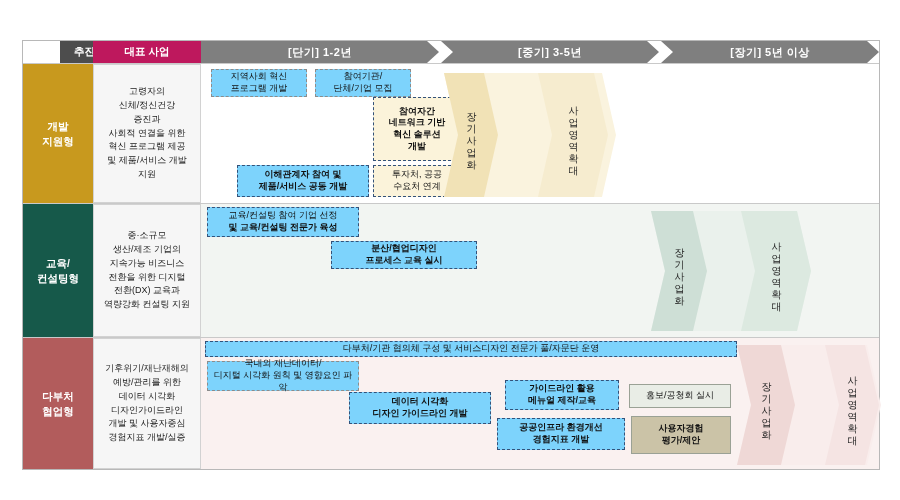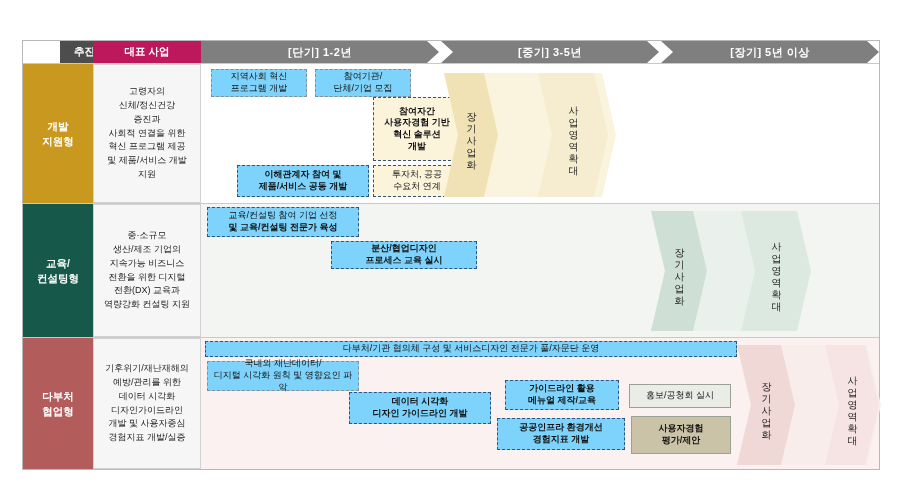--- a/index.html
+++ b/index.html
@@ -50,21 +50,21 @@
 사회적 연결을 위한
 혁신 프로그램 제공
 및 제품/서비스 개발
 지원</div>
 
   <div class="abs bx dashed-gray" style="left:188px;top:28px;width:96px;height:28px;">지역사회 혁신
 프로그램 개발</div>
   <div class="abs bx dashed-gray" style="left:292px;top:28px;width:96px;height:28px;">참여기관/
 단체/기업 모집</div>
   <div class="abs bx dashed bold" style="left:350px;top:56px;width:88px;height:64px;background:#fbf3da;">참여자간
-사용자경험 기반
+네트워크 기반
 혁신 솔루션
 개발</div>
   <div class="abs bx dashed bold" style="left:214px;top:124px;width:132px;height:32px;">이해관계자 참여 및
 제품/서비스 공동 개발</div>
   <div class="abs bx dashed" style="left:350px;top:124px;width:88px;height:32px;background:#fbf3da;">투자처, 공공
 수요처 연계</div>
 
   <div class="abs band" style="left:421px;top:32px;width:172px;height:124px;background:#faf3de;"></div>
   <div class="abs chev" style="left:421px;top:32px;width:54px;height:124px;background:#f1e2b6;">
     <span>장기사업화</span>

